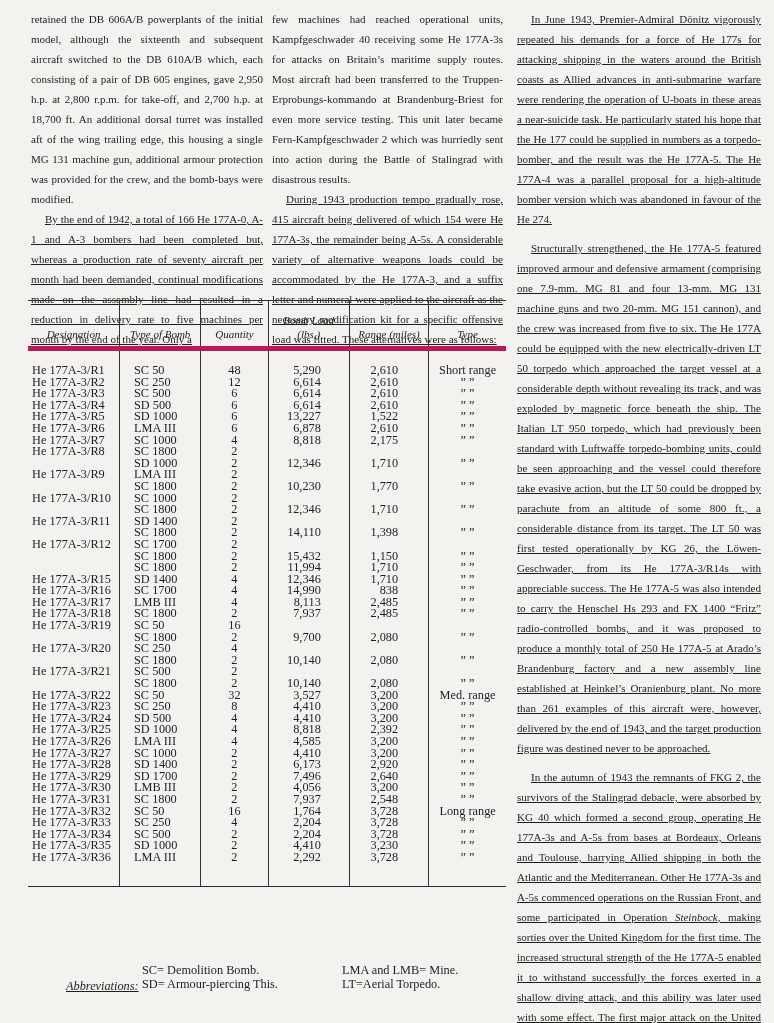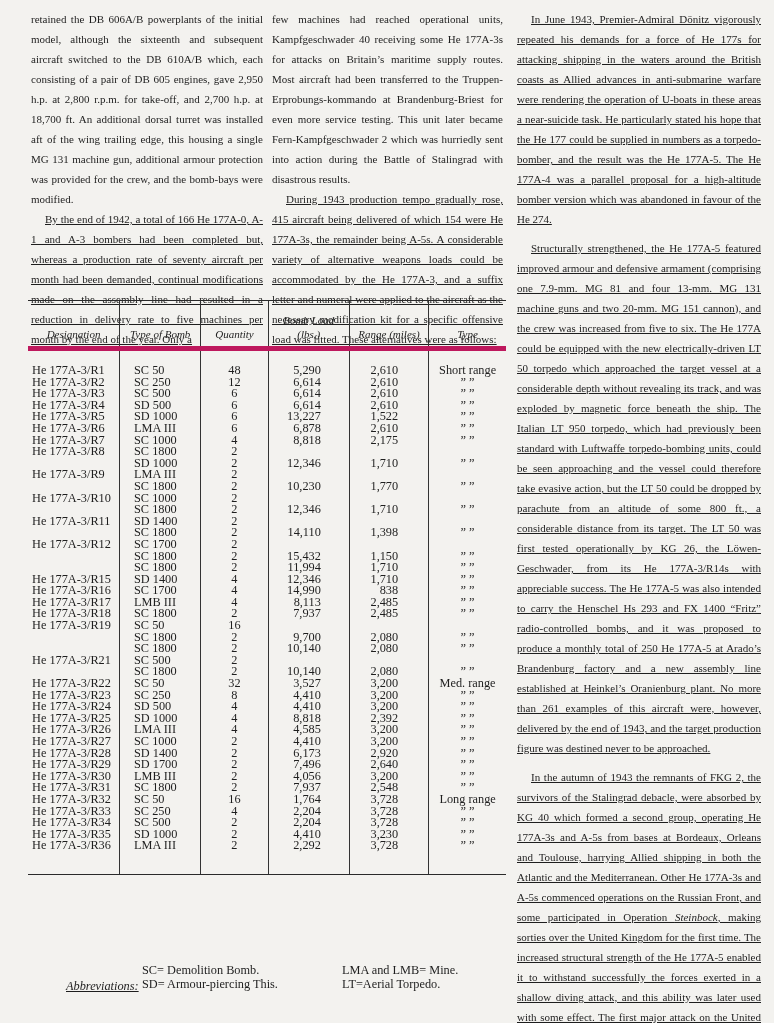--- a/index.html
+++ b/index.html
@@ -298,20 +298,28 @@
         </tr>
         <tr>
           <td class="c-des"></td>
           <td class="c-type">SC 1800</td>
           <td class="c-qty">2</td>
           <td class="c-load">9,700</td>
           <td class="c-range">2,080</td>
           <td class="c-role">”    ”</td>
         </tr>
         <tr>
+          <td class="c-des">He 177A-3/R20</td>
+          <td class="c-type">SC 250</td>
+          <td class="c-qty">4</td>
+          <td class="c-load"></td>
+          <td class="c-range"></td>
+          <td class="c-role"></td>
+        </tr>
+        <tr>
           <td class="c-des"></td>
           <td class="c-type">SC 1800</td>
           <td class="c-qty">2</td>
           <td class="c-load">10,140</td>
           <td class="c-range">2,080</td>
           <td class="c-role">”    ”</td>
         </tr>
         <tr>
           <td class="c-des">He 177A-3/R21</td>
           <td class="c-type">SC 500</td>

